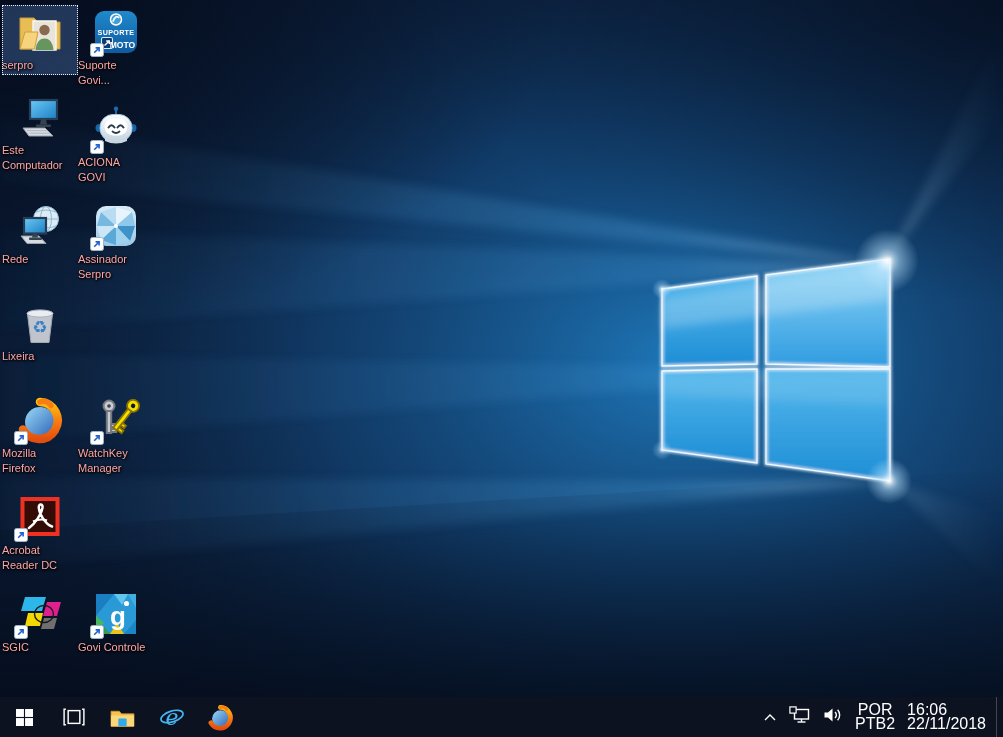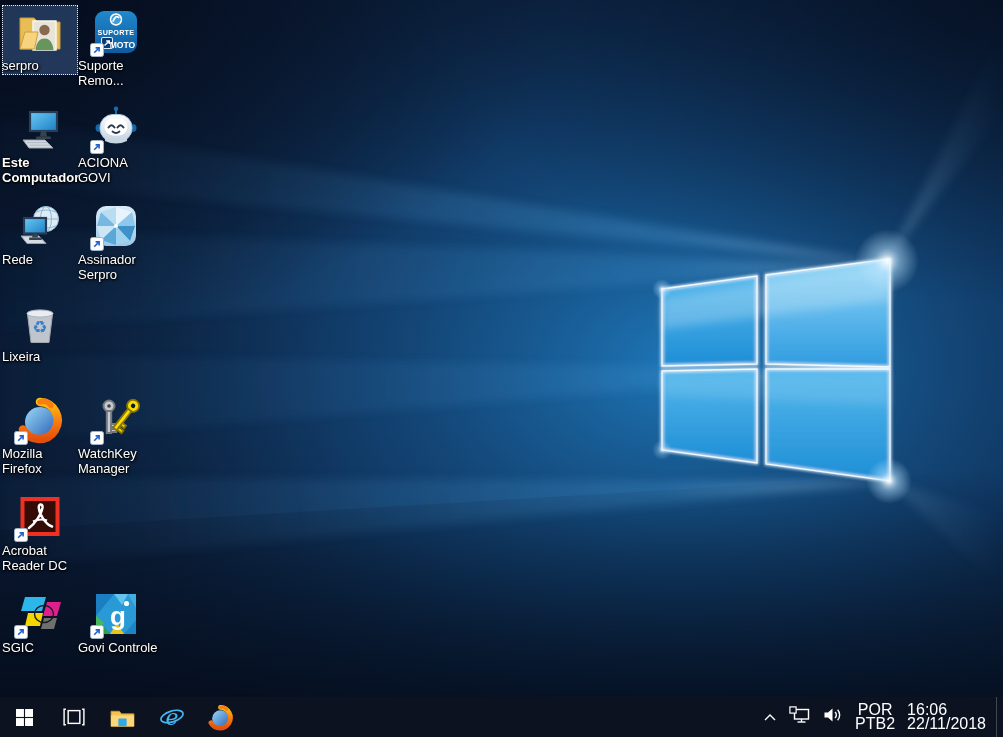--- a/index.html
+++ b/index.html
@@ -8,21 +8,21 @@
   .screen{position:relative;width:1003px;height:737px;overflow:hidden;background:#0a1830}
   .desktop{position:absolute;left:0;top:0;right:0;bottom:40px;overflow:hidden}
   .wp{position:absolute;left:0;top:0;width:100%;height:100%;display:block}
   .icon-grid{position:absolute;left:0;top:0;right:0;bottom:0}
   .icon-cell{position:absolute;width:76px;padding:3px 0 2px 0;cursor:default}
   .icon-cell.selected{background:rgba(108,162,238,.28);outline:1px dotted #e8eefb;outline-offset:-1px}
   .icon-art{position:relative;width:48px;height:48px;margin:0 auto}
   .icon-art>svg{display:block}
   .shortcut-badge{position:absolute;left:-2px;bottom:-1px;width:14px;height:14px}
   .shortcut-badge svg{display:block}
-  .icon-label{margin-top:2px;font-size:13px;line-height:15px;color:#ffffff;
+  .icon-label{margin-top:2px;font-size:11px;line-height:15px;color:#fca5a5;
     text-shadow:0 1px 2px rgba(0,0,0,.95),1px 1px 3px rgba(0,0,0,.85),0 0 3px rgba(0,0,0,.7)}
   .icon-label div{white-space:nowrap}
   .taskbar{position:absolute;left:0;right:0;bottom:0;height:40px;background:#0c1220;display:flex;align-items:stretch;z-index:5}
   .tb-left{display:flex;height:100%}
   .tb-btn{width:49px;height:40px;display:flex;align-items:center;justify-content:center;background:transparent;border:none}
   .tray{margin-left:auto;display:flex;align-items:center;height:100%}
   .tray-btn{height:100%;display:flex;align-items:center;justify-content:center;padding:0 6px}
   .tray-text{color:#fff;font-size:16px;line-height:14px;padding:0 6px;text-align:center}
   .tray-clock{text-align:left;padding-right:7px}
   .tb-sep{width:1px;height:100%;background:rgba(255,255,255,.22);margin-left:3px}
@@ -150,24 +150,24 @@
             <div class="shortcut-badge">
               <svg viewBox="0 0 14 14" width="14" height="14">
                 <rect x="0.5" y="0.5" width="13" height="13" rx="2" fill="#ffffff" stroke="#9fb2c8"></rect>
                 <path d="M4.2,9.8 L9,5" stroke="#1e5fd0" stroke-width="1.6" fill="none"></path>
                 <path d="M5.6,4.9 H9.1 V8.4" stroke="#1e5fd0" stroke-width="1.6" fill="none"></path>
               </svg>
             </div>
           </div>
           <div class="icon-label">
             <div>Suporte</div>
-            <div>Remo...</div>
-          </div>
-        </div>
-        <div class="icon-cell" style="left: 2px; top: 102px; font-weight: bold;">
+            <div>Govi...</div>
+          </div>
+        </div>
+        <div class="icon-cell" style="left: 2px; top: 90px;">
           <div class="icon-art">
             <svg viewBox="0 0 48 48" width="48" height="48">
               <defs>
                 <linearGradient id="u2s" x1="0" y1="0" x2="1" y2="1">
                   <stop offset="0" stop-color="#6cc8f5"></stop>
                   <stop offset="1" stop-color="#1b7fc4"></stop>
                 </linearGradient>
               </defs>
               <polygon points="7,35 29,35 37,43 13,43" fill="#d7dbe2" stroke="#9aa2ae" stroke-width="1"></polygon>
               <line x1="11" y1="37.6" x2="31.5" y2="37.6" stroke="#aab2bc" stroke-width="0.9"></line>

